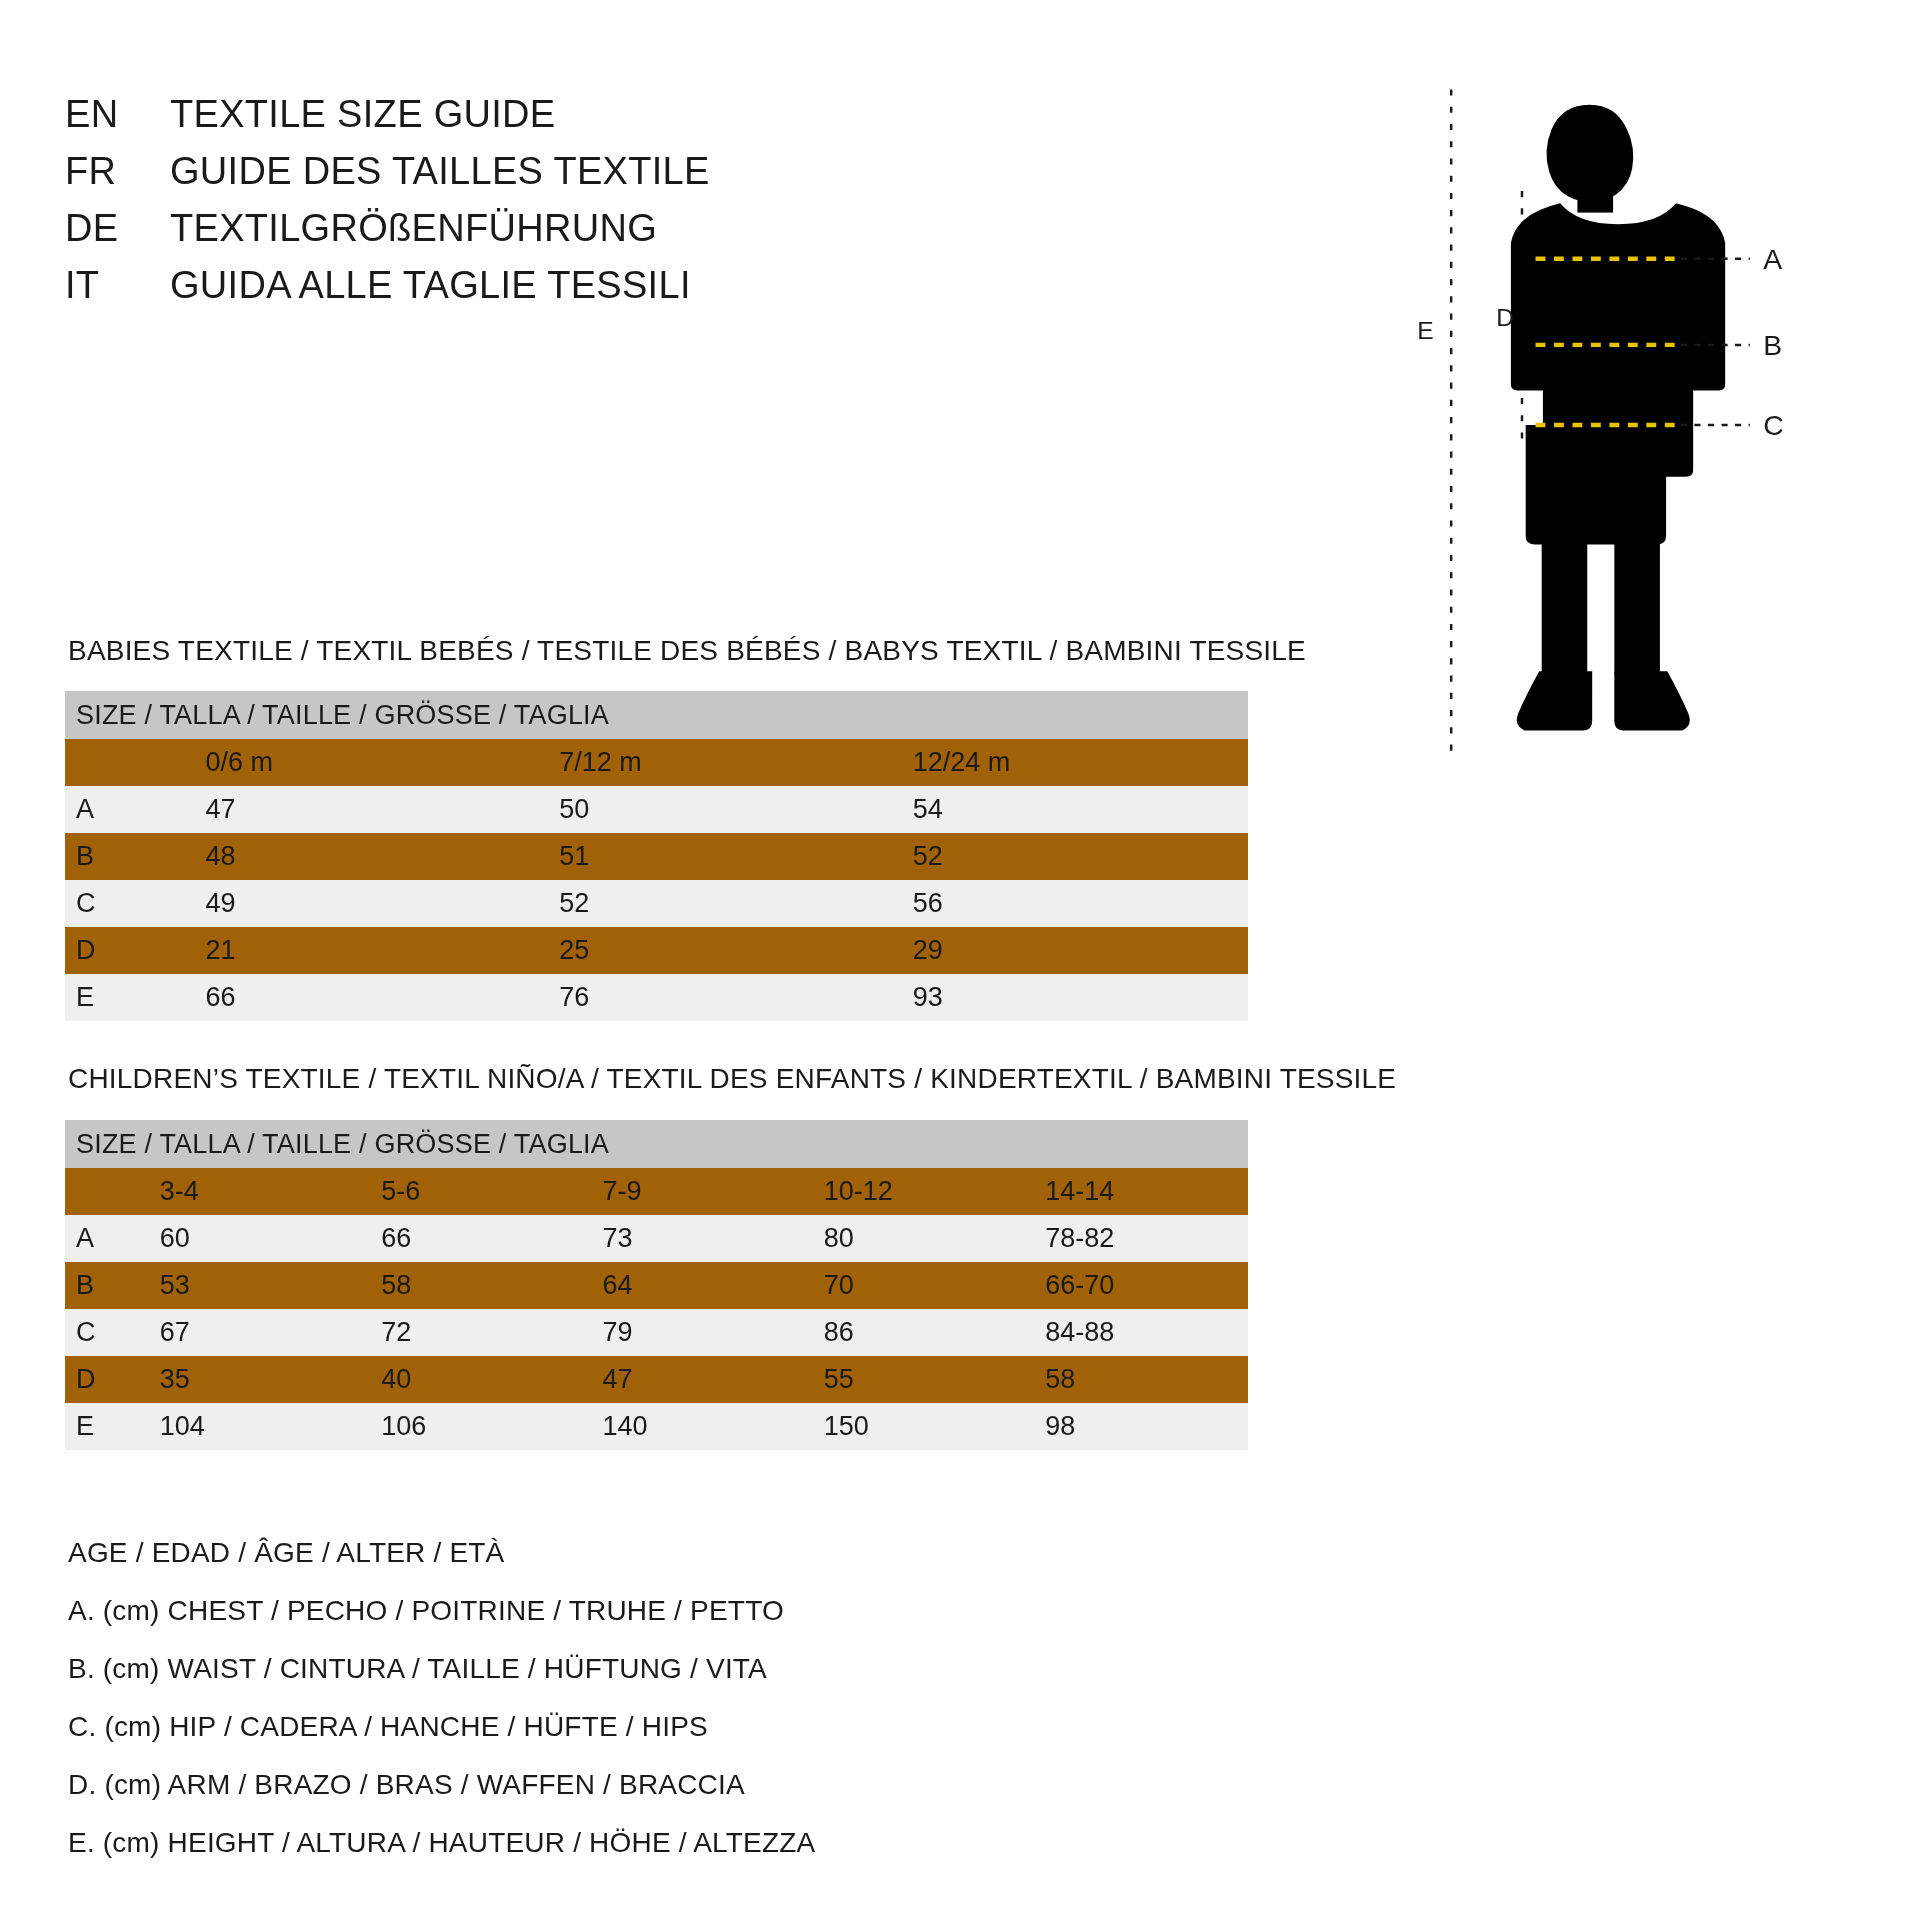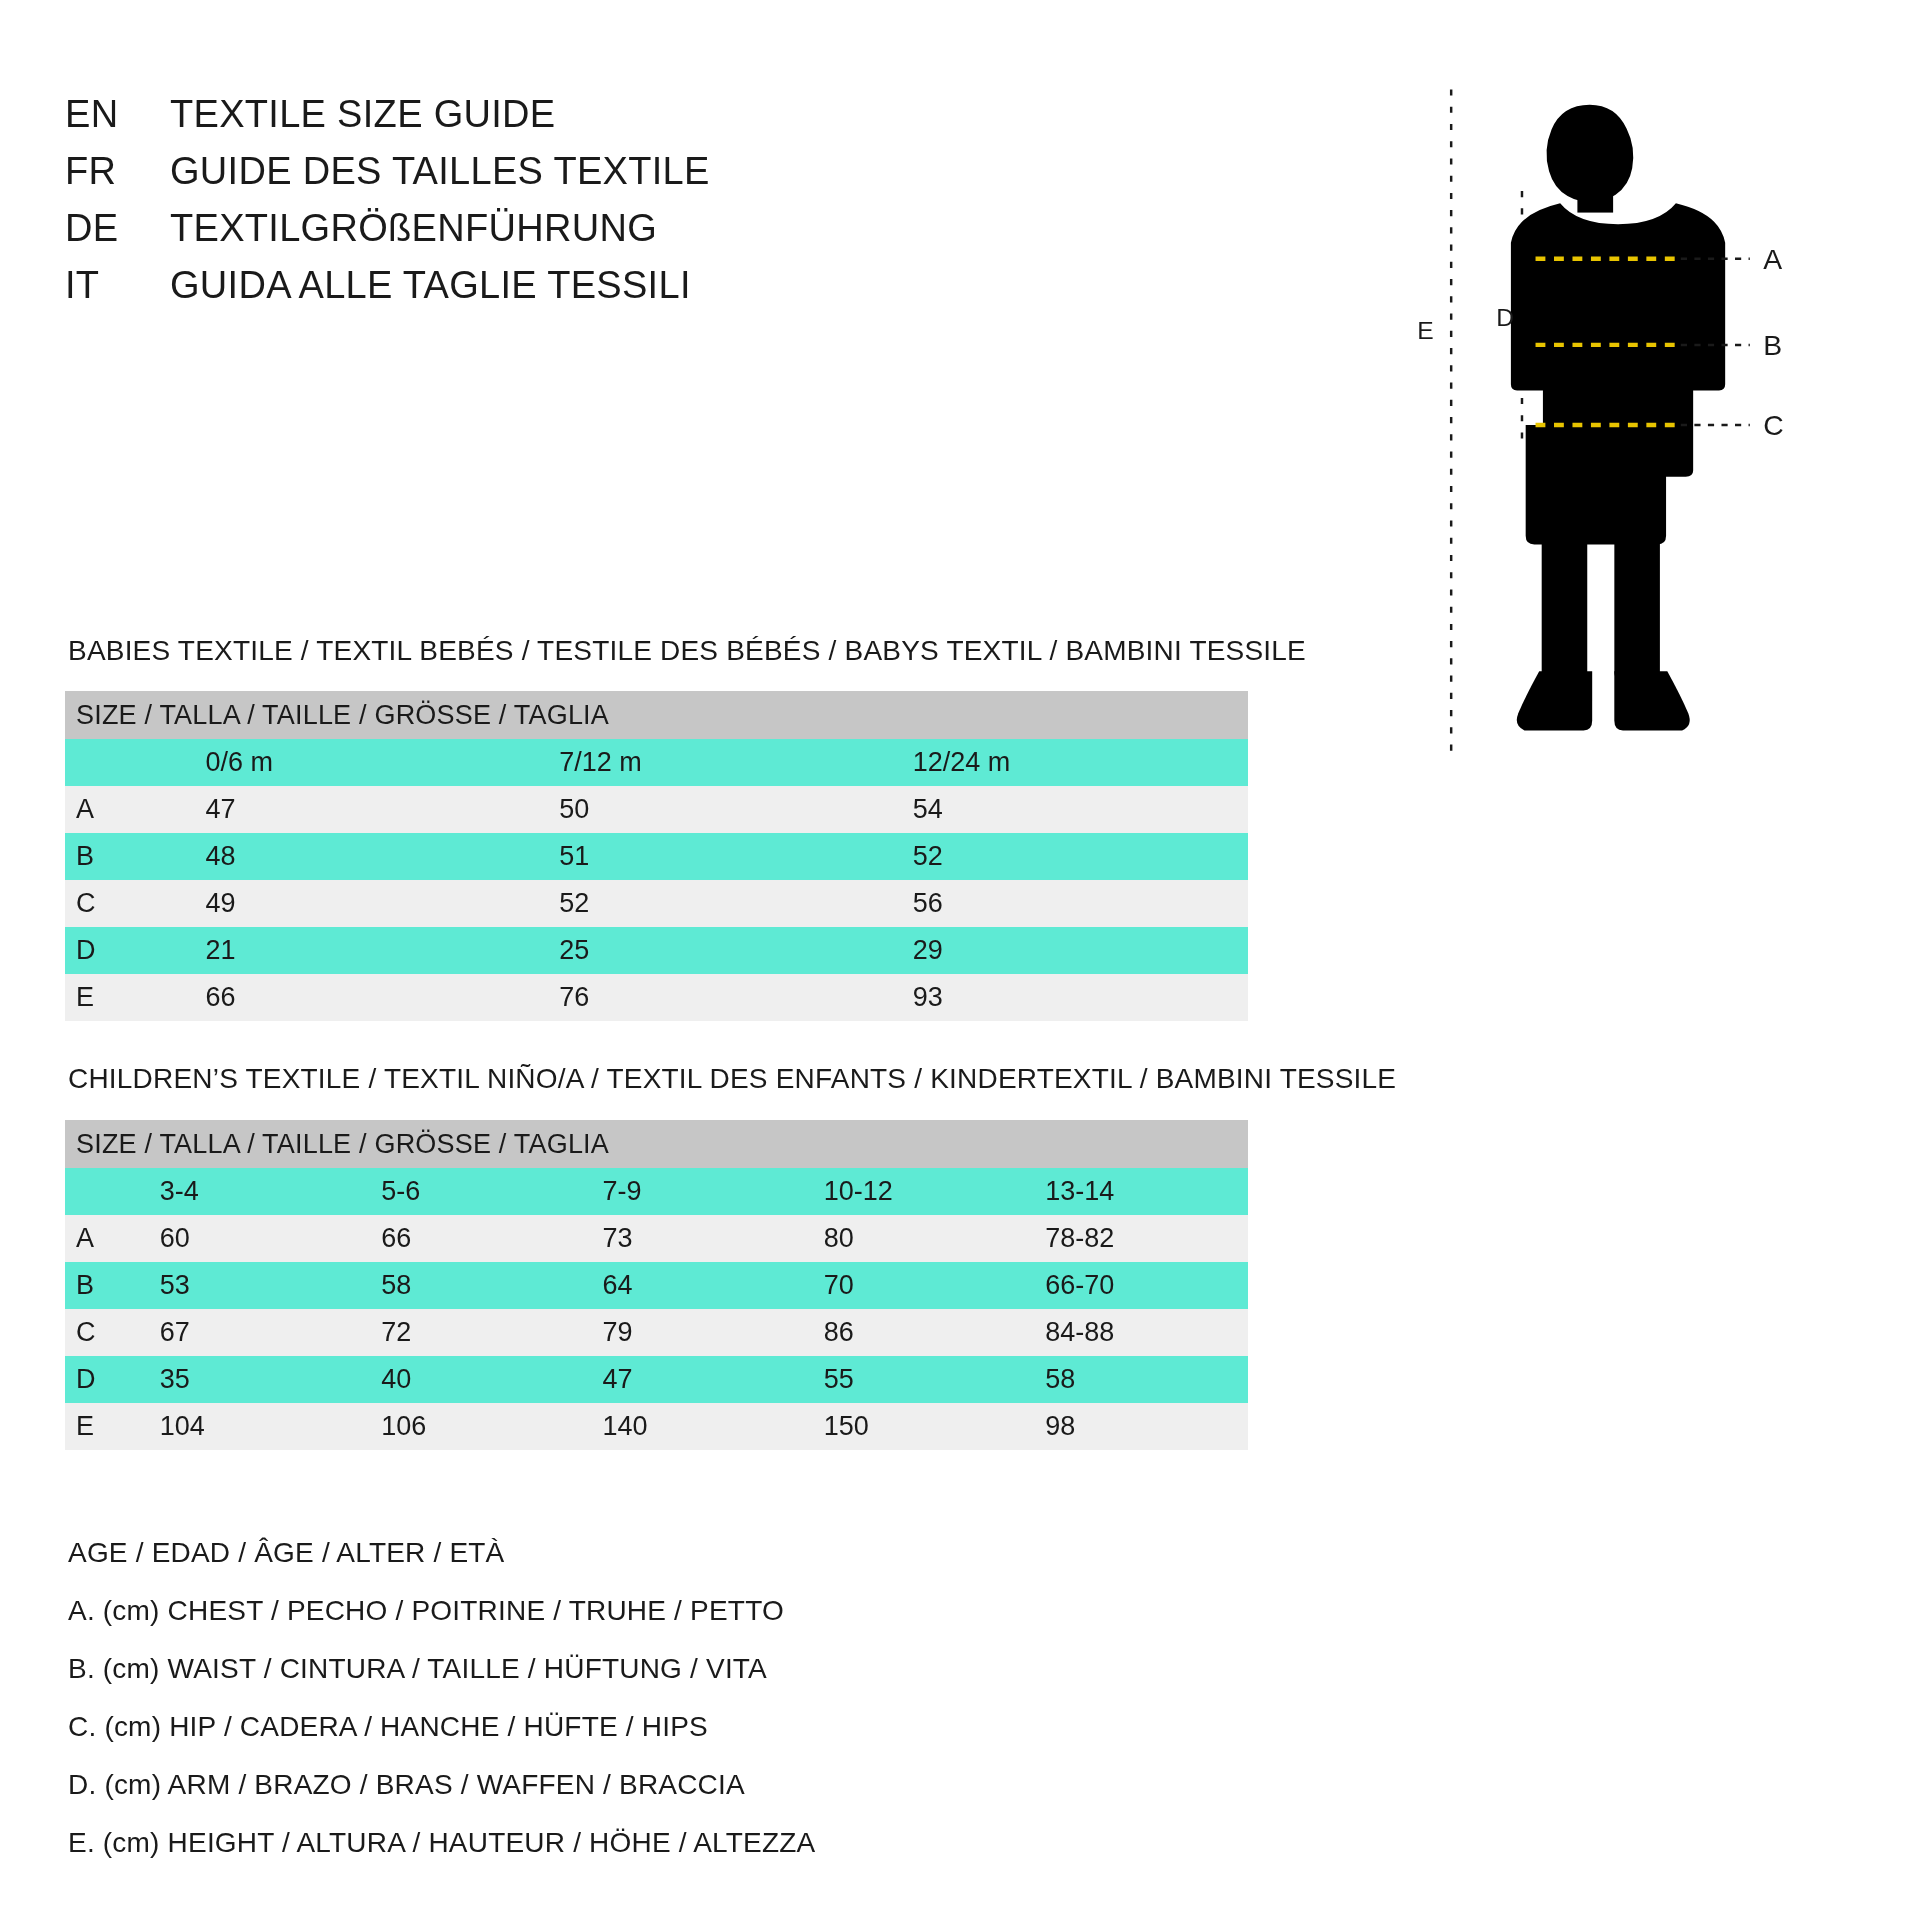--- a/index.html
+++ b/index.html
@@ -88,21 +88,21 @@
     color: #1a1a1a;
     letter-spacing: 0.2px;
     margin-top: 36px;
   }
   table.size-table td {
     padding: 8px 0;
     color: #1a1a1a;
     font-size: 27px;
   }
   table.size-table tr.shade td { background: #efefef; }
-  table.size-table tr.plain td { background: #5eead4; }
+  table.size-table tr.plain td { background: #a16207; }
   .col-label { width: 59px; padding-left: 11px !important; }
   .col-val { width: 203px; text-align: left; }
   .col-val .inner { display: inline-block; padding-left: 18.5px; }
 
   
   .legend {
     position: absolute;
     left: 68px;
     top: 1537px;
     width: 1356px;
@@ -237,21 +237,21 @@
           <th class="header-band" colspan="6">SIZE / TALLA / TAILLE / GRÖSSE / TAGLIA</th>
         </tr>
       </thead>
       <tbody>
         <tr class="plain">
           <td class="col-label"></td>
           <td class="col-val"><span class="inner">3-4</span></td>
           <td class="col-val"><span class="inner">5-6</span></td>
           <td class="col-val"><span class="inner">7-9</span></td>
           <td class="col-val"><span class="inner">10-12</span></td>
-          <td class="col-val"><span class="inner">13-14</span></td>
+          <td class="col-val"><span class="inner">14-14</span></td>
         </tr>
         <tr class="shade">
           <td class="col-label">A</td>
           <td class="col-val"><span class="inner">60</span></td>
           <td class="col-val"><span class="inner">66</span></td>
           <td class="col-val"><span class="inner">73</span></td>
           <td class="col-val"><span class="inner">80</span></td>
           <td class="col-val"><span class="inner">78-82</span></td>
         </tr>
         <tr class="plain">

